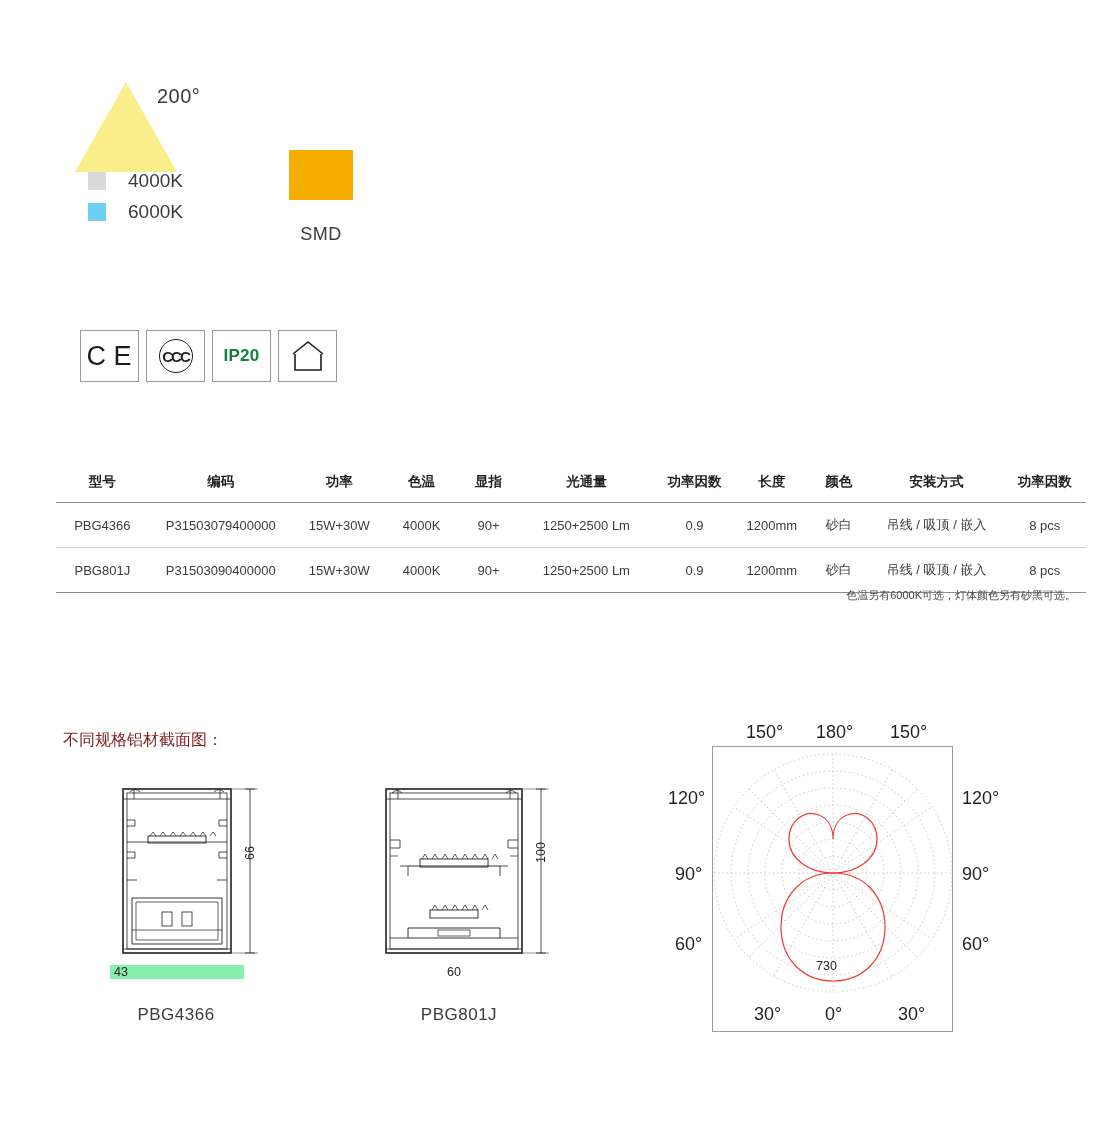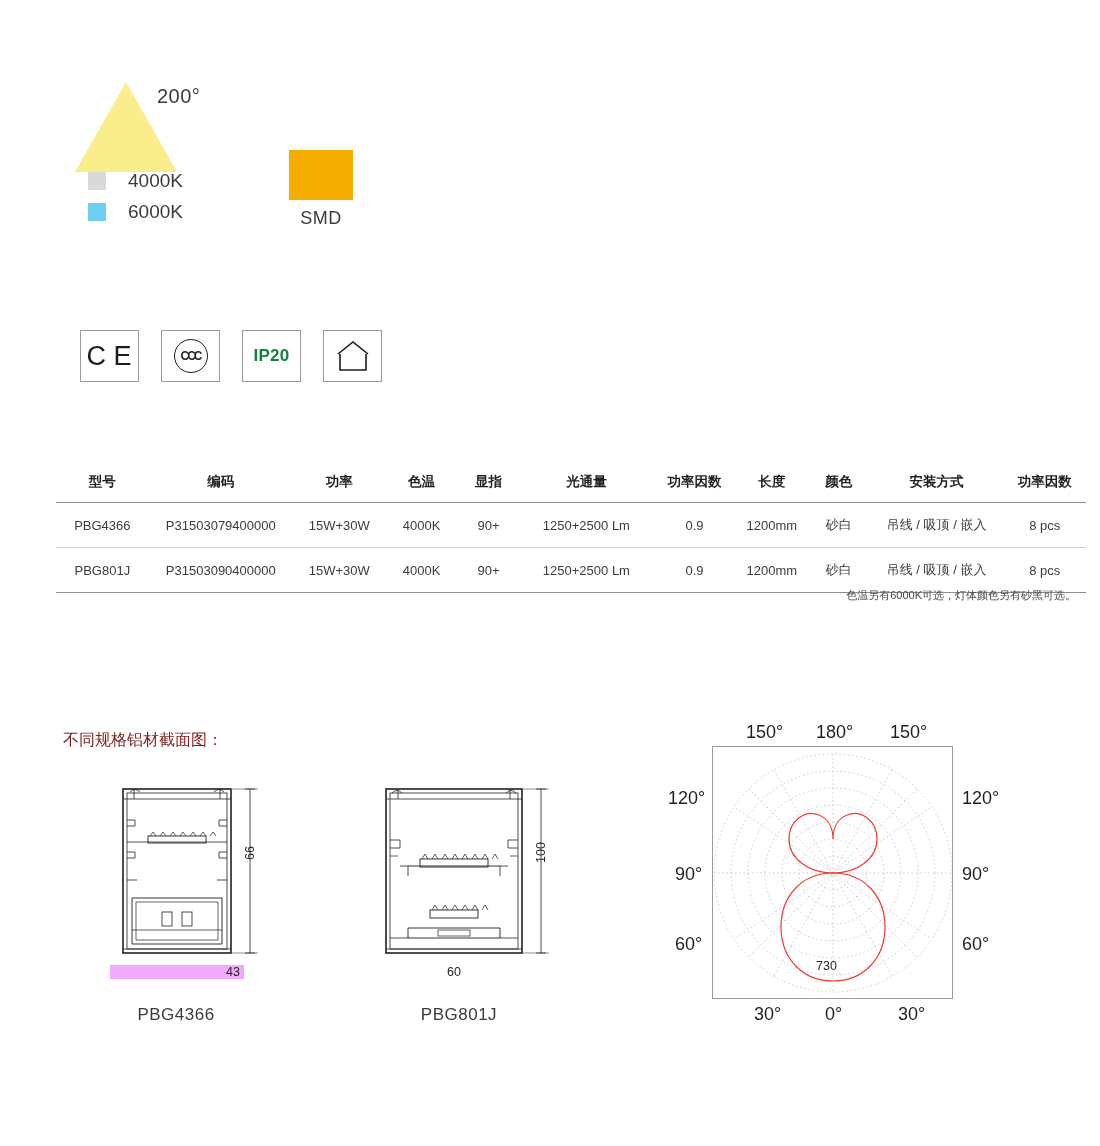--- a/index.html
+++ b/index.html
@@ -29,36 +29,36 @@
     font-size: 20px; color: #3b3b3b; letter-spacing: .5px;
   }
 
   .cct-list { position: absolute; left: 88px; top: 165px; }
   .cct-row { display: flex; align-items: center; height: 31px; }
   .cct-swatch { width: 18px; height: 18px; margin-right: 22px; }
   .cct-label { font-size: 19px; color: #3b3b3b; }
 
   .smd-block { position: absolute; left: 289px; top: 150px; text-align: center; }
   .smd-swatch { width: 64px; height: 50px; background: #f5ad00; }
-  .smd-label { margin-top: 8px; font-size: 18px; color: #3b3b3b; letter-spacing: .5px; }
-
-  
-  .certs { position: absolute; left: 80px; top: 330px; display: flex; gap: 22px; }
+  .smd-label { margin-top: 24px; font-size: 18px; color: #3b3b3b; letter-spacing: .5px; }
+
+  
+  .certs { position: absolute; left: 80px; top: 330px; display: flex; gap: 7px; }
   .cert-box {
     width: 59px; height: 52px;
     border: 1.4px solid #9a9a9a;
     display: flex; align-items: center; justify-content: center;
     position: relative;
   }
   .cert-ce { font-size: 27px; letter-spacing: 1px; font-weight: 400; color: #1b1b1b; }
   .cert-ccc-outer {
     width: 34px; height: 34px; border-radius: 50%;
     border: 1.6px solid #1b1b1b;
     display: flex; align-items: center; justify-content: center;
-    font-size: 12px; letter-spacing: -2px; font-weight: 700;
+    font-size: 15px; letter-spacing: -2px; font-weight: 700;
   }
   .cert-ip { font-size: 17px; font-weight: 700; color: #15803d; letter-spacing: .3px; }
   .cert-house { width: 34px; height: 32px; position: relative; }
   .cert-house svg { display: block; }
 
   
   .table-wrap { position: absolute; left: 56px; top: 467px; width: 1030px; }
   table.spec { width: 100%; border-collapse: collapse; }
   table.spec th {
     font-size: 13.5px; font-weight: 700; color: #231f20;
@@ -84,21 +84,21 @@
 
   .profile { position: absolute; }
   .profile .caption {
     position: absolute; width: 100%; text-align: center;
     font-size: 17px; color: #3b3b3b; letter-spacing: .5px;
   }
   .dim-label { font-size: 12.5px; color: #231f20; }
 
   
   .polar { position: absolute; left: 712px; top: 746px; }
-  .polar-frame { width: 241px; height: 253px; border: 1px solid #9a9a9a; position: relative; }
+  .polar-frame { width: 241px; height: 286px; border: 1px solid #9a9a9a; position: relative; }
   .polar svg { position: absolute; left: 0; top: 0; }
   .polar-lbl { position: absolute; font-size: 18px; color: #231f20; white-space: nowrap; text-align: center; }
   .polar-center-val {
     position: absolute; font-size: 12.5px; color: #231f20;
   }
 </style>
 </head>
 <body>
 
 <div class="beam-block">
@@ -223,21 +223,21 @@
     <path d="M140 9 L140 173" stroke="#231f20" stroke-width="0.8"></path>
     <path d="M135 9 L145 9 M135 173 L145 173" stroke="#231f20" stroke-width="0.8"></path>
     <path d="M122 9 L148 9 M122 173 L148 173" stroke="#231f20" stroke-width="0.5"></path>
   </svg>
   <div class="dim-label" style="position:absolute; left:133px; top:80px; transform:rotate(-90deg); transform-origin:left top;">66</div>
   
   <svg width="160" height="22" viewBox="0 0 160 22" style="position:absolute; left:0; top:182px;">
     <path d="M15 11 L119 11" stroke="#231f20" stroke-width="0.8"></path>
     <path d="M15 5 L15 17 M119 5 L119 17" stroke="#231f20" stroke-width="0.8"></path>
   </svg>
-  <div class="dim-label" style="position:absolute; left:0; top:185px; width:134px; text-align:right; background:#f0abfc; padding:0 4px;">43</div>
+  <div class="dim-label" style="position:absolute; left:0; top:185px; width:134px; text-align:left; background:#86efac; padding:0 4px;">43</div>
   <div class="caption" style="top:225px; left:-14px;">PBG4366</div>
 </div>
 
 <div class="profile" style="left:378px; top:780px; width:190px; height:250px;">
   <svg width="190" height="185" viewBox="0 0 190 185">
     <rect x="8" y="9" width="136" height="164" fill="none" stroke="#231f20" stroke-width="1.6"></rect>
     <rect x="12" y="13" width="128" height="156" fill="none" stroke="#231f20" stroke-width="0.8"></rect>
 
     <path d="M8 19 L144 19" stroke="#231f20" stroke-width="0.8"></path>
     <path d="M20 9 L20 19 M132 9 L132 19" stroke="#231f20" stroke-width="0.8"></path>

